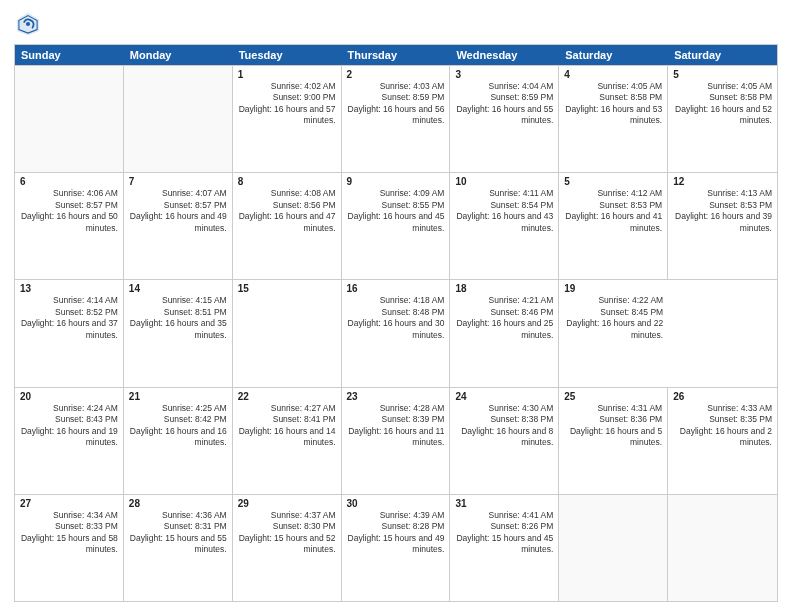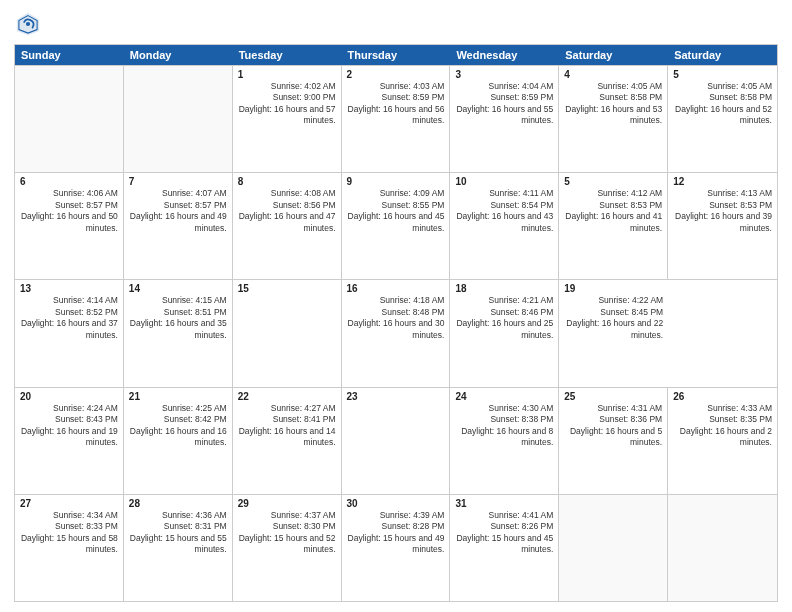--- a/index.html
+++ b/index.html
@@ -230,20 +230,21 @@
           <div class="cal-cell">
             <span class="day-num">21</span>
             <div class="cell-detail">Sunrise: 4:25 AM<br>Sunset: 8:42 PM<br>Daylight: 16 hours and 16 minutes.</div>
           </div>
           <div class="cal-cell">
             <span class="day-num">22</span>
             <div class="cell-detail">Sunrise: 4:27 AM<br>Sunset: 8:41 PM<br>Daylight: 16 hours and 14 minutes.</div>
           </div>
           <div class="cal-cell">
             <span class="day-num">23</span>
+            <div class="cell-detail">Sunrise: 4:28 AM<br>Sunset: 8:39 PM<br>Daylight: 16 hours and 11 minutes.</div>
           </div>
           <div class="cal-cell">
             <span class="day-num">24</span>
             <div class="cell-detail">Sunrise: 4:30 AM<br>Sunset: 8:38 PM<br>Daylight: 16 hours and 8 minutes.</div>
           </div>
           <div class="cal-cell">
             <span class="day-num">25</span>
             <div class="cell-detail">Sunrise: 4:31 AM<br>Sunset: 8:36 PM<br>Daylight: 16 hours and 5 minutes.</div>
           </div>
           <div class="cal-cell">

